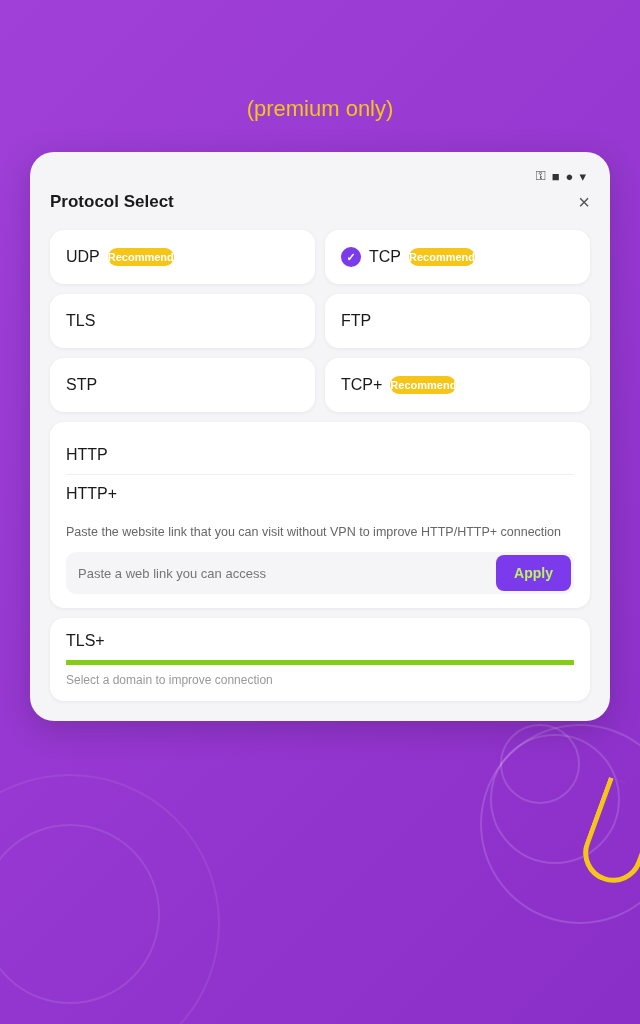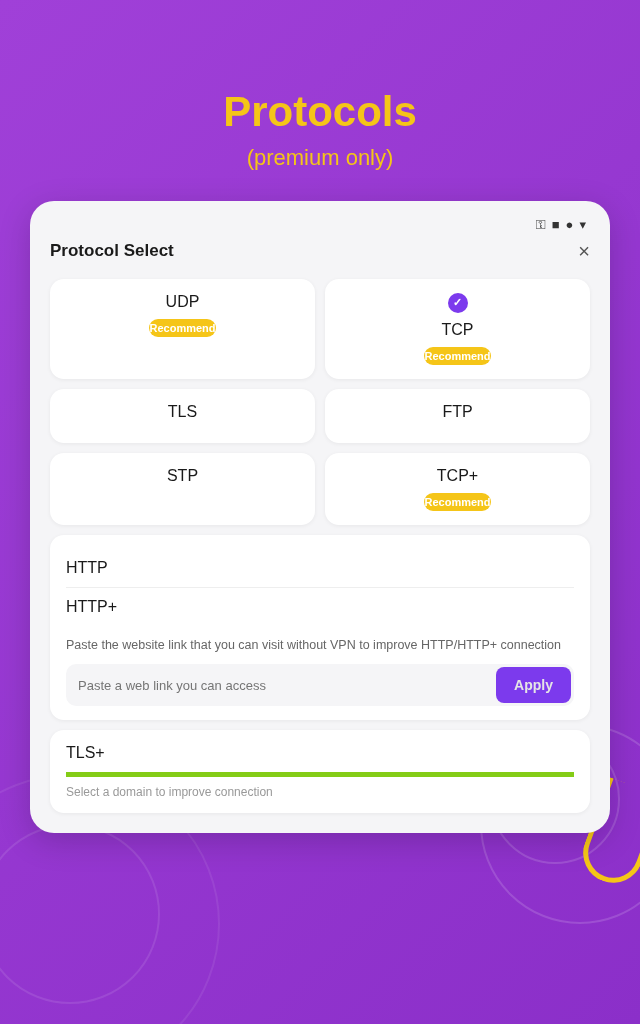--- a/index.html
+++ b/index.html
@@ -117,21 +117,20 @@
     .protocol-item {
       background: #fff;
       border-radius: 14px;
       padding: 14px 16px;
       display: flex;
       align-items: center;
       gap: 8px;
       cursor: pointer;
       box-shadow: 0 1px 4px rgba(0,0,0,0.06);
       min-height: 54px;
-      flex-direction: column;
     }
     .protocol-name {
       font-size: 16px;
       font-weight: 500;
       color: #1a1a1a;
     }
     .badge-recommend {
       background: #f5c518;
       color: #fff;
       font-size: 11px;
@@ -230,21 +229,21 @@
       flex: 1;
       border: none;
       background: transparent;
       padding: 10px 12px;
       font-size: 13px;
       color: #bbb;
       outline: none;
     }
     .apply-btn {
       background: #7c3aed;
-      color: #e5e5e5;
+      color: #bef264;
       border: none;
       padding: 10px 18px;
       font-size: 14px;
       font-weight: 600;
       cursor: pointer;
       border-radius: 8px;
       margin: 3px;
     }
 
     
@@ -273,21 +272,20 @@
 <div class="bg-deco bg-deco-1"></div>
 <div class="bg-deco bg-deco-2"></div>
 <div class="bg-deco bg-deco-3"></div>
 <div class="bg-deco bg-deco-4"></div>
 <div class="bg-deco bg-deco-5"></div>
 <div class="bg-curve"></div>
 
 <div class="header">
   <div class="header-title">
     <br>
-    <span>Protocols</span>
   </div>
   <div class="header-subtitle">(premium only)</div>
 </div>
 
 <div class="card">
 
   <div class="status-bar">
     <span>⚿</span>
     <span>■</span>
     <span>●</span>

